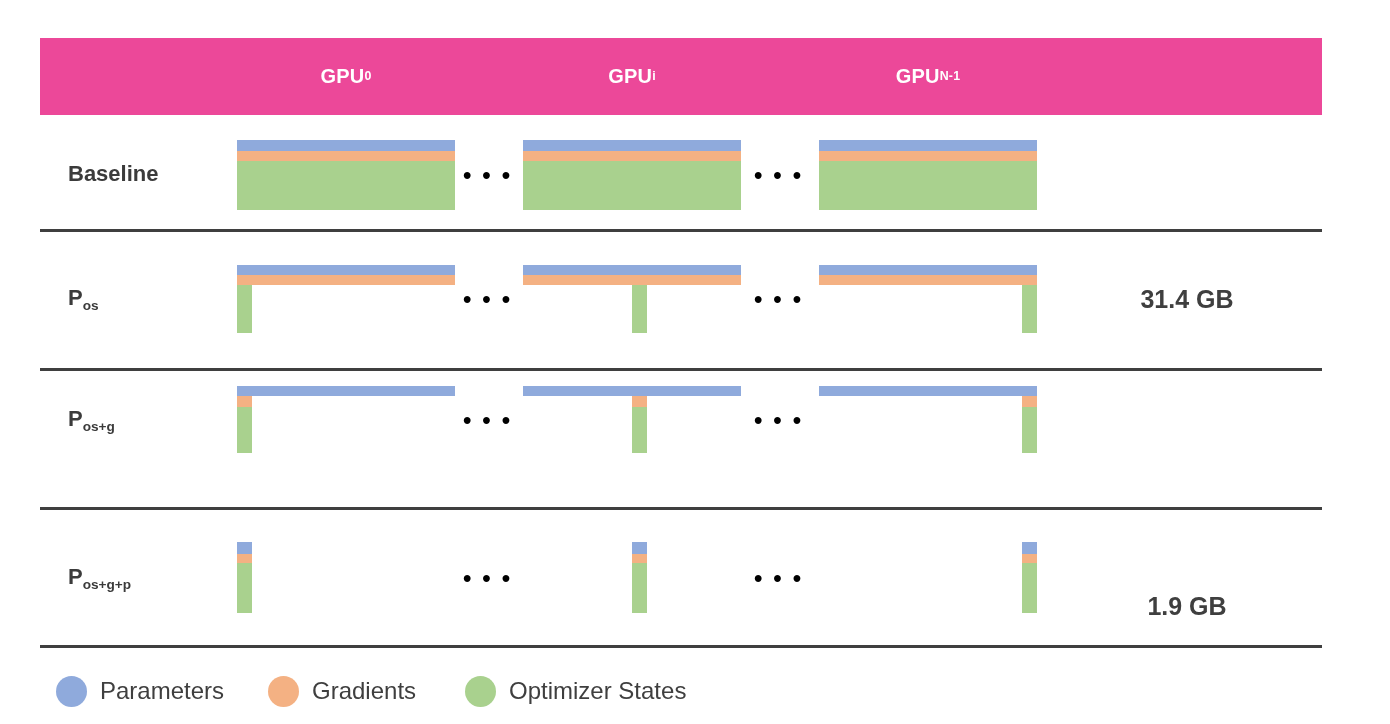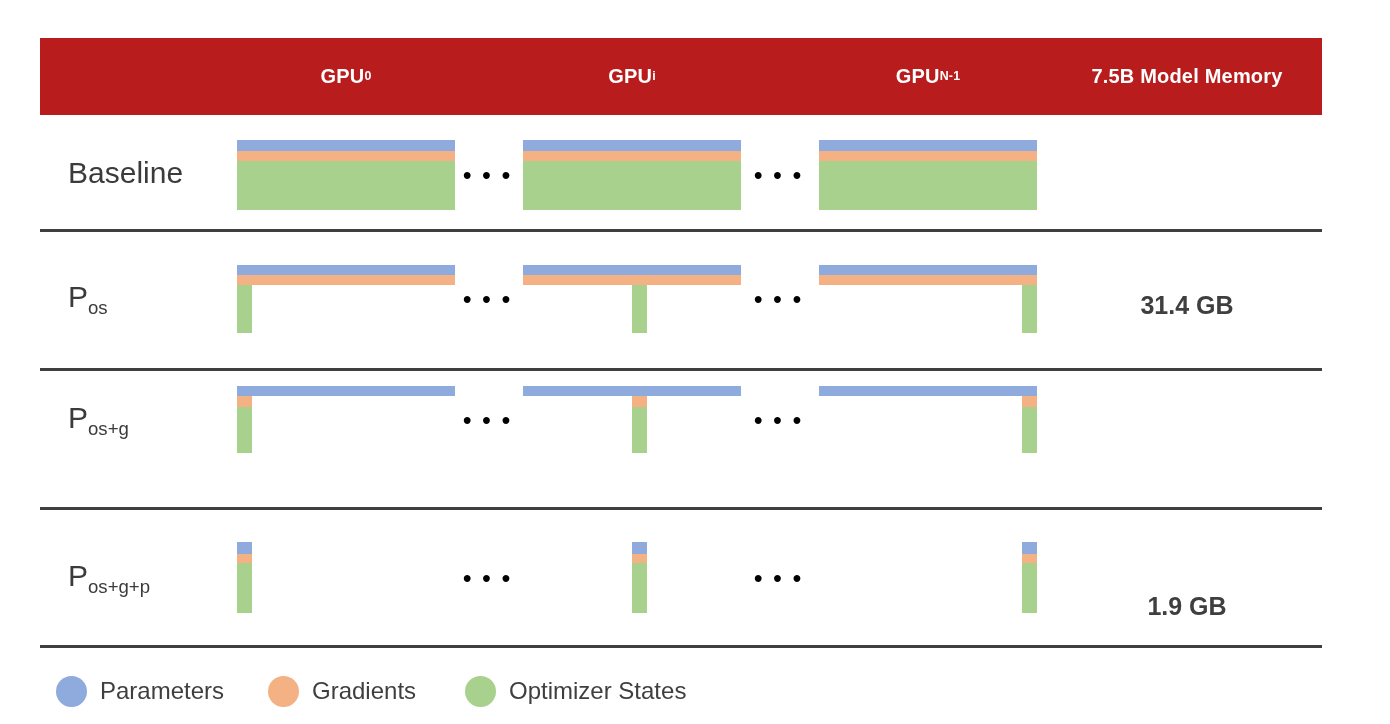--- a/index.html
+++ b/index.html
@@ -9,55 +9,52 @@
   }
   .stage{position:absolute;inset:0;}
   
   #header{position:absolute;left:40px;top:38px;width:1282px;height:77px;}
   .hcol{position:absolute;top:0;height:100%;display:flex;align-items:center;justify-content:center;
         color:#ffffff;font-weight:700;font-size:20px;letter-spacing:.2px;}
   .sub{font-size:0.62em;vertical-align:-0.38em;font-weight:inherit;line-height:1;}
   
   .row{position:absolute;left:0;width:1390px;}
   .row-label{position:absolute;left:68px;transform:translateY(-50%);
-             font-weight:400;font-size:30px;color:#3b3b3b;white-space:nowrap;}
+             font-weight:700;font-size:22px;color:#3b3b3b;white-space:nowrap;}
   .gpu-cell{position:absolute;width:218px;}
   .strip{width:100%;}
   .sliver{position:absolute;}
   .sliver .seg{width:100%;}
   .dots{position:absolute;transform:translate(-50%,-50%);font-size:24px;font-weight:700;
         letter-spacing:11px;text-indent:6px;color:#000;white-space:nowrap;line-height:1;}
   .memory{position:absolute;left:1047px;width:280px;text-align:center;transform:translateY(-50%);
           font-size:25px;font-weight:700;color:#3f3f3f;white-space:nowrap;}
   .sep{position:absolute;left:40px;width:1282px;height:3px;}
   
   .legend-item{position:absolute;display:flex;align-items:center;height:38px;}
   .legend-swatch{width:31px;height:31px;border-radius:50%;margin-right:13px;flex:0 0 auto;}
   .legend-label{font-size:24px;color:#3f3f3f;white-space:nowrap;}
 </style>
 </head>
 <body>
 
 <div class="stage">
 
-  <div id="header" style="background: #b91c1c;">
+  <div id="header" style="background: #ec4899;">
     <div class="hcol" style="left:197px;width:218px;">
       <span>GPU</span>
         <span class="sub">0</span>
     </div>
     <div class="hcol" style="left:483px;width:218px;">
       <span>GPU</span>
         <span class="sub">i</span>
     </div>
     <div class="hcol" style="left:779px;width:218px;">
       <span>GPU</span>
         <span class="sub">N-1</span>
-    </div>
-    <div class="hcol" style="left:1007px;width:280px;">
-      <span>7.5B Model Memory</span>
     </div>
   </div>
 
   <div id="rows">
       <div class="row" style="top: 115px; height: 114px;">
         <div class="row-label" style="top: 60px;"><span>Baseline</span><span class="sub"></span></div>
         <div class="gpu-cell" style="left: 237px; top: 25px; height: 70px;">
           <div class="strip" style="height: 11px; background: rgb(143, 170, 220);"></div>
           <div class="strip" style="height: 10px; background: rgb(244, 177, 131);"></div>
           <div class="strip" style="height: 49px; background: rgb(169, 209, 142);"></div>
@@ -93,21 +90,21 @@
         </div>
         <div class="gpu-cell" style="left: 819px; top: 34px; height: 68px;">
           <div class="strip" style="height: 10px; background: rgb(143, 170, 220);"></div>
           <div class="strip" style="height: 10px; background: rgb(244, 177, 131);"></div>
           <div class="sliver" style="top: 20px; width: 15px; right: 0px;">
             <div class="seg" style="height: 48px; background: rgb(169, 209, 142);"></div>
           </div>
         </div>
         <div class="dots" style="left: 489px; top: 68px;">•••</div>
         <div class="dots" style="left: 780px; top: 68px;">•••</div>
-        <div class="memory" style="top: 74px;">31.4 GB</div>
+        <div class="memory" style="top: 68px;">31.4 GB</div>
       </div>
       <div class="row" style="top: 360px; height: 137px;">
         <div class="row-label" style="top: 59.5px;"><span>P</span><span class="sub">os+g</span></div>
         <div class="gpu-cell" style="left: 237px; top: 26px; height: 67px;">
           <div class="strip" style="height: 10px; background: rgb(143, 170, 220);"></div>
           <div class="sliver" style="top: 10px; width: 15px; left: 0px;">
             <div class="seg" style="height: 11px; background: rgb(244, 177, 131);"></div>
             <div class="seg" style="height: 46px; background: rgb(169, 209, 142);"></div>
           </div>
         </div>

